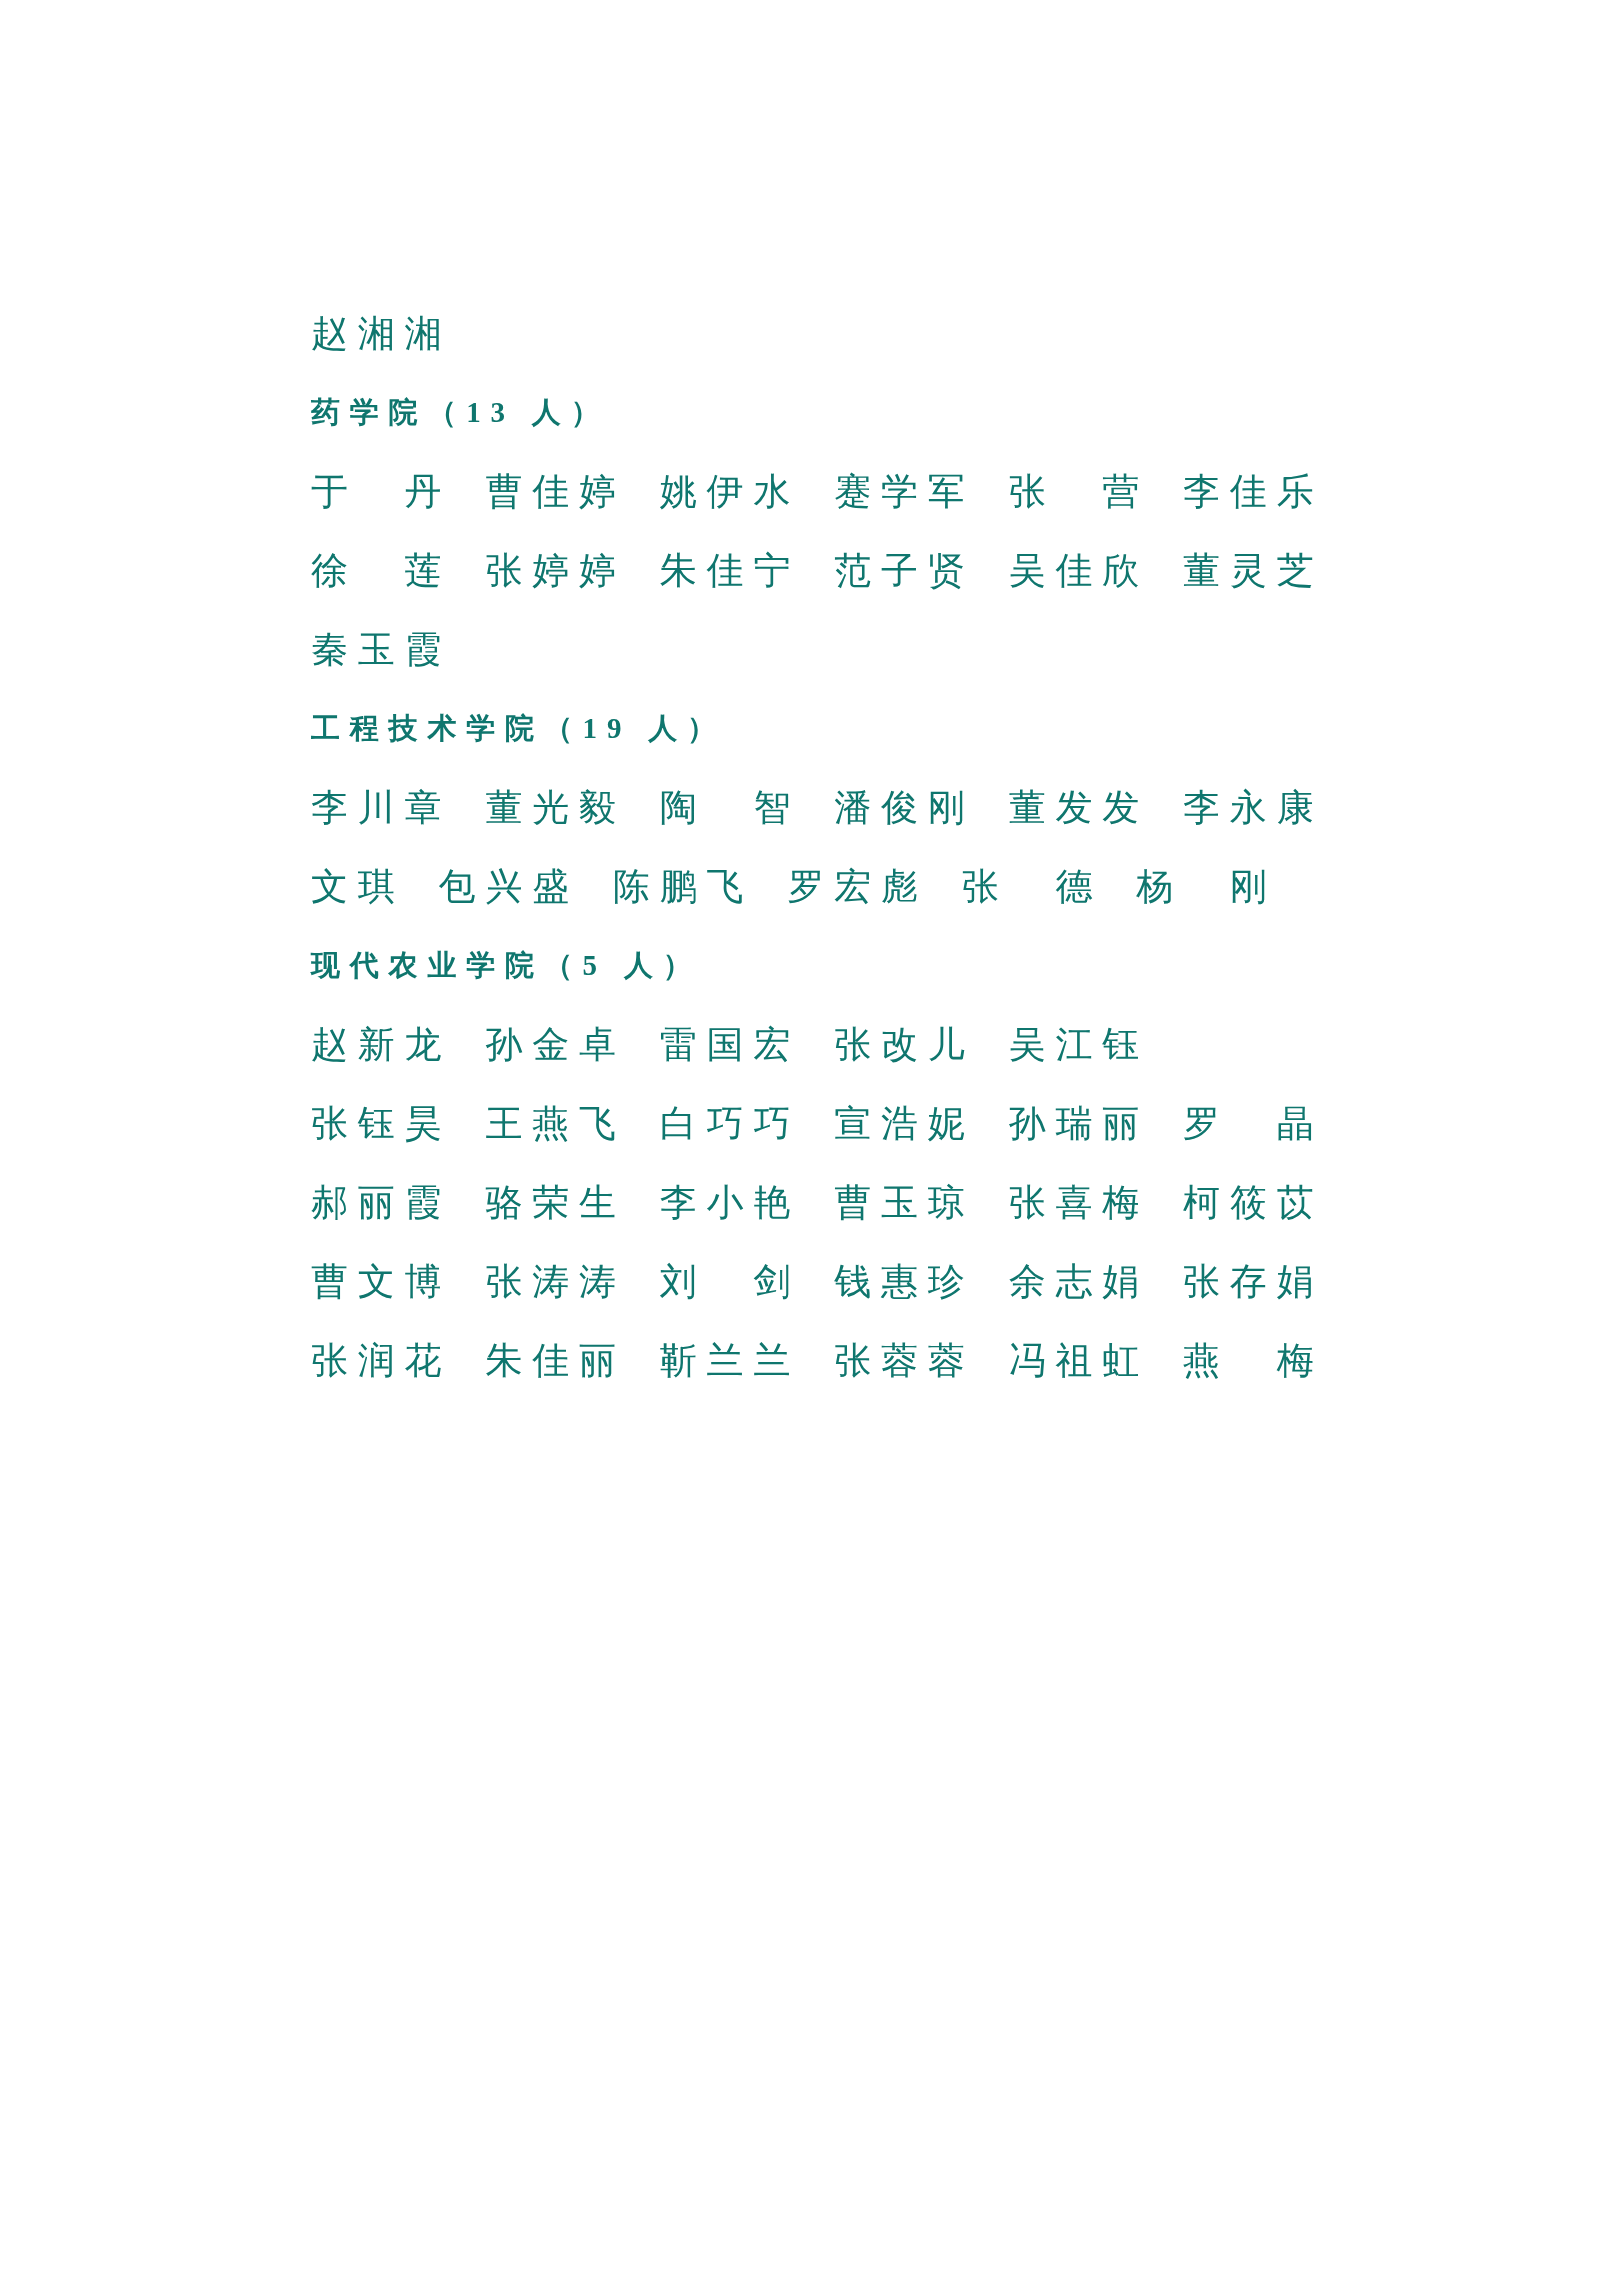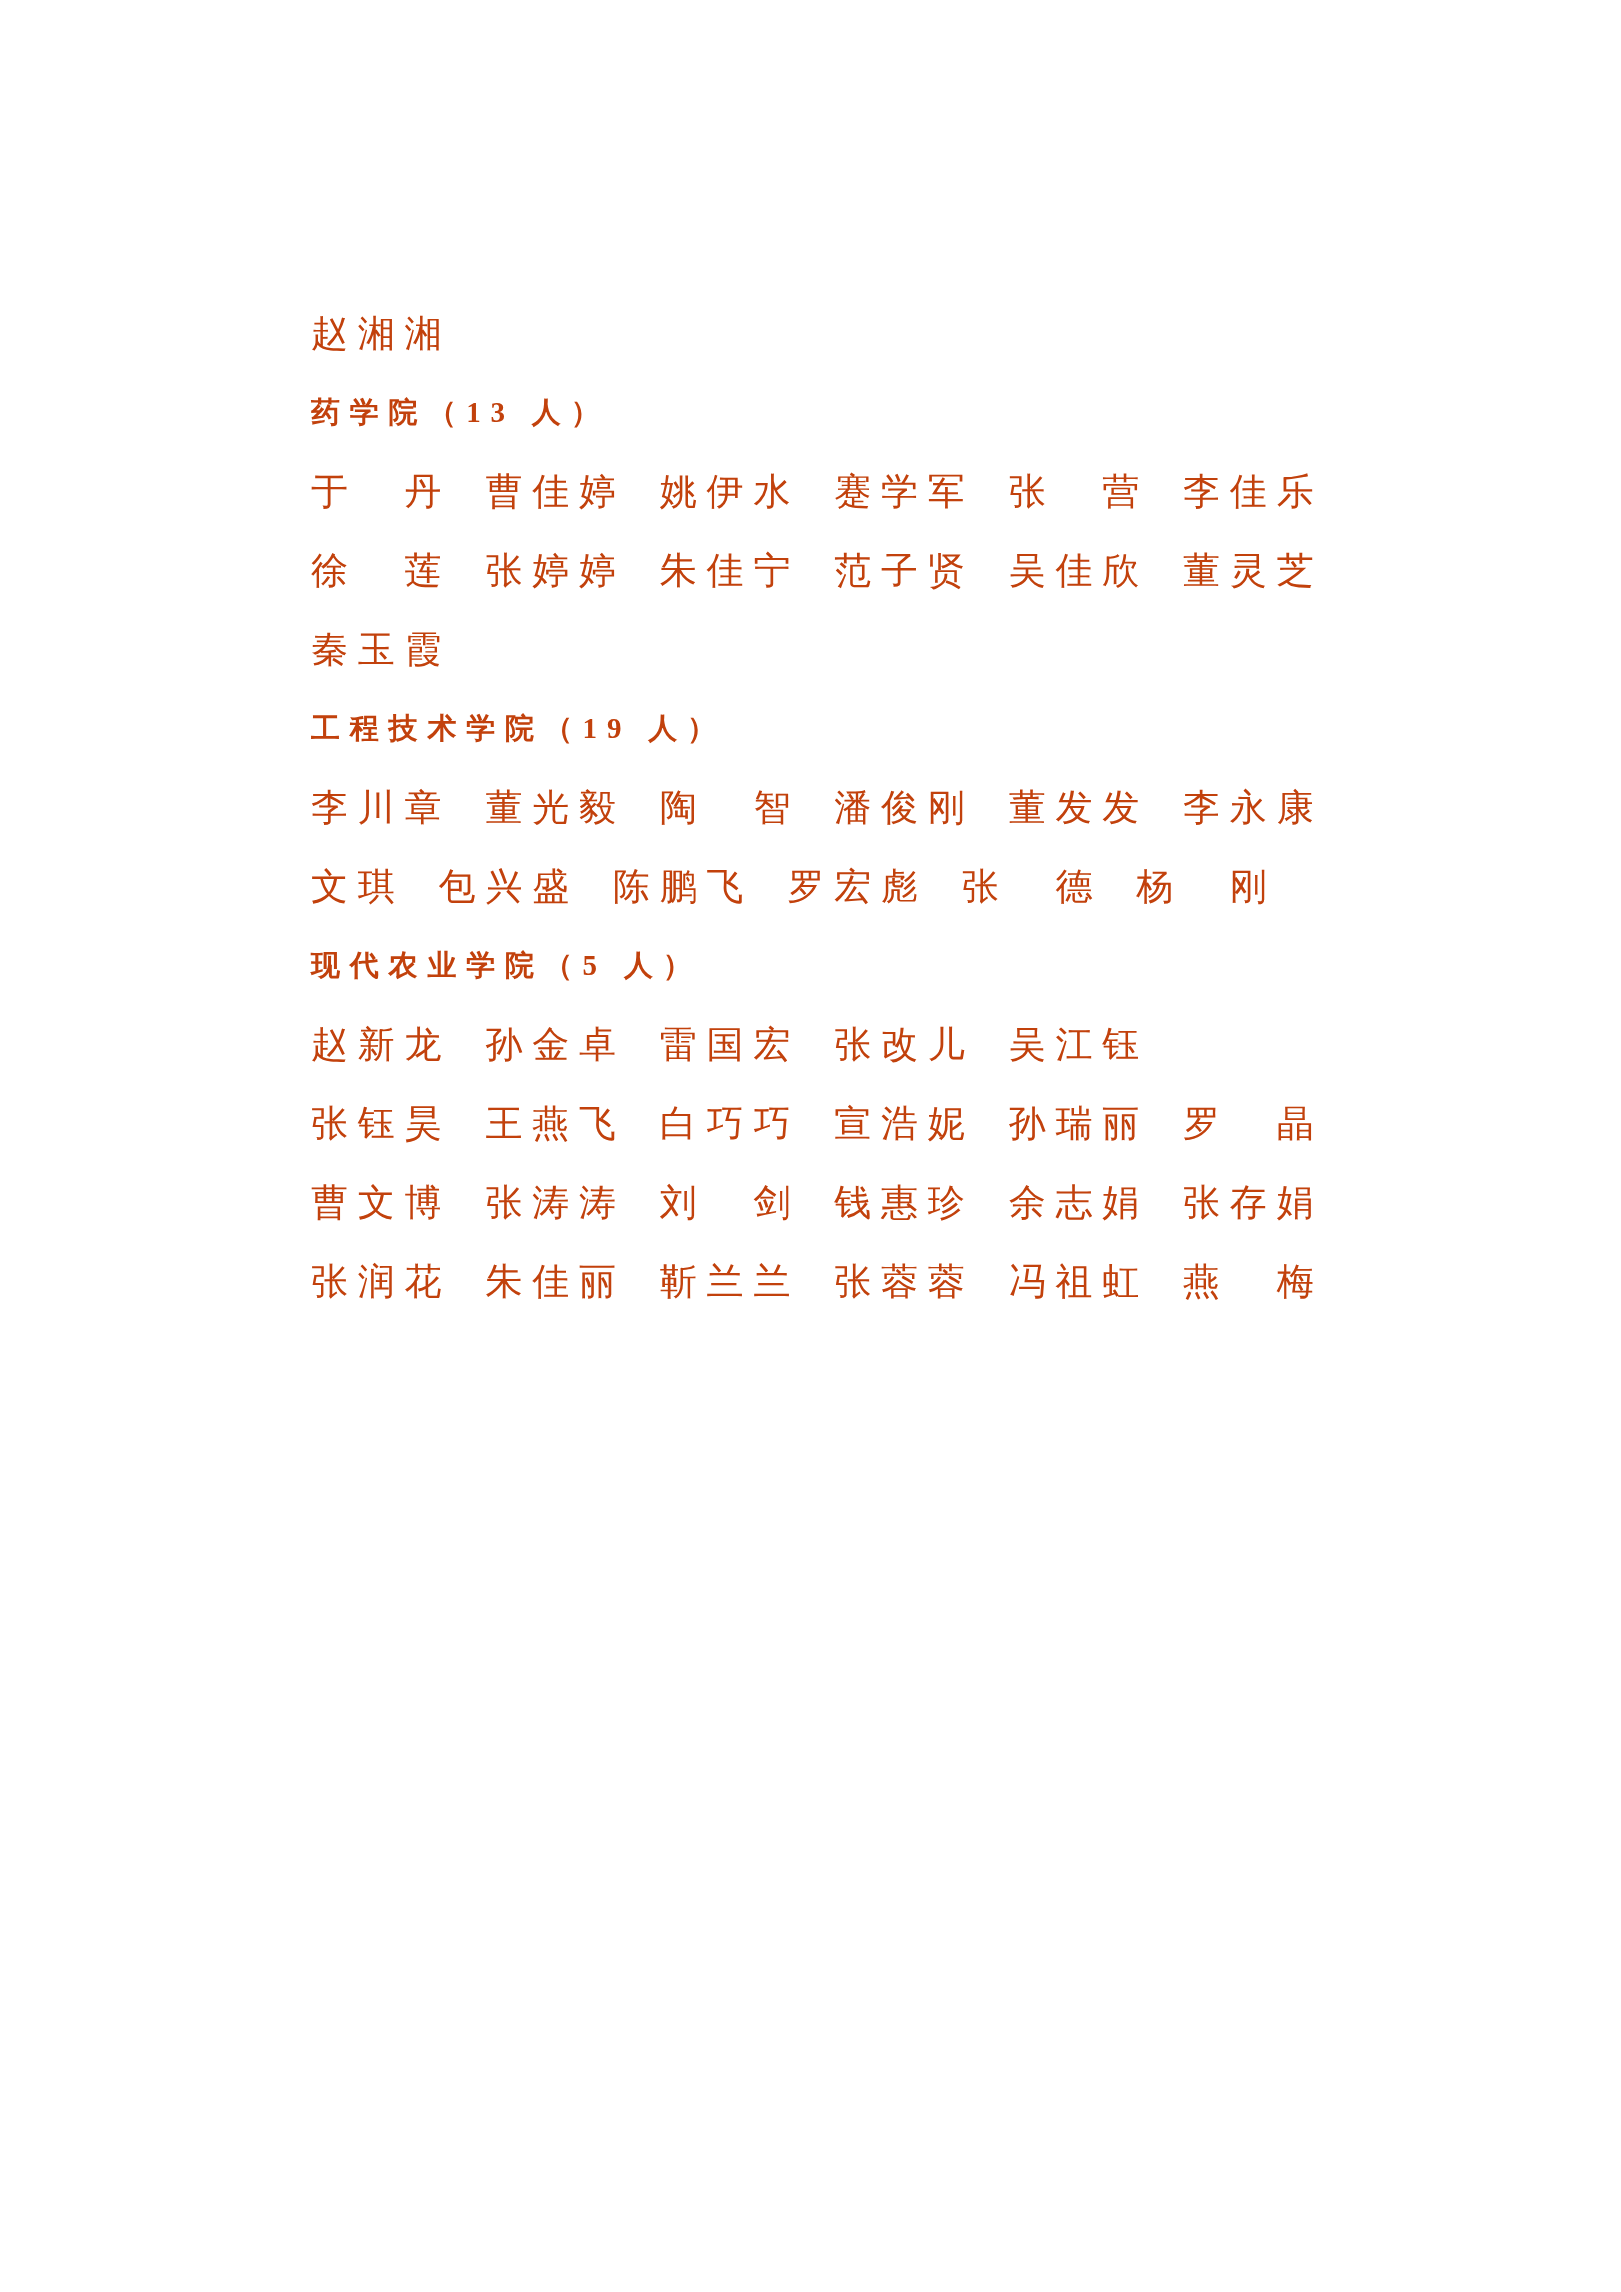--- a/index.html
+++ b/index.html
@@ -5,21 +5,21 @@
   html, body {
     margin: 0;
     padding: 0;
     background: #ffffff;
   }
   .page {
     position: relative;
     width: 1621px;
     height: 2293px;
     background: #ffffff;
-    color: #c2410c;
+    color: #0f766e;
     font-family: "Liberation Serif", "DejaVu Serif", serif;
     overflow: hidden;
   }
   .content {
     position: absolute;
     left: 311px;
     top: 294px;
   }
   .line {
     height: 79px;
@@ -55,18 +55,19 @@
     <div class="line"><span class="name">秦玉霞</span></div>
 
     <div class="line heading">工程技术学院（19 人）</div>
     <div class="line"><span class="name">李川章</span><span class="name">董光毅</span><span class="name">陶　智</span><span class="name">潘俊刚</span><span class="name">董发发</span><span class="name">李永康</span></div>
     <div class="line"><span class="name">文琪</span><span class="name">包兴盛</span><span class="name">陈鹏飞</span><span class="name">罗宏彪</span><span class="name">张　德</span><span class="name">杨　刚</span></div>
 
     <div class="line heading">现代农业学院（5 人）</div>
     <div class="line"><span class="name">赵新龙</span><span class="name">孙金卓</span><span class="name">雷国宏</span><span class="name">张改儿</span><span class="name">吴江钰</span></div>
 
     <div class="line"><span class="name">张钰昊</span><span class="name">王燕飞</span><span class="name">白巧巧</span><span class="name">宣浩妮</span><span class="name">孙瑞丽</span><span class="name">罗　晶</span></div>
+    <div class="line"><span class="name">郝丽霞</span><span class="name">骆荣生</span><span class="name">李小艳</span><span class="name">曹玉琼</span><span class="name">张喜梅</span><span class="name">柯筱苡</span></div>
     <div class="line"><span class="name">曹文博</span><span class="name">张涛涛</span><span class="name">刘　剑</span><span class="name">钱惠珍</span><span class="name">余志娟</span><span class="name">张存娟</span></div>
     <div class="line"><span class="name">张润花</span><span class="name">朱佳丽</span><span class="name">靳兰兰</span><span class="name">张蓉蓉</span><span class="name">冯祖虹</span><span class="name">燕　梅</span></div>
 
   </div>
 </div>
 
 
 </body></html>

